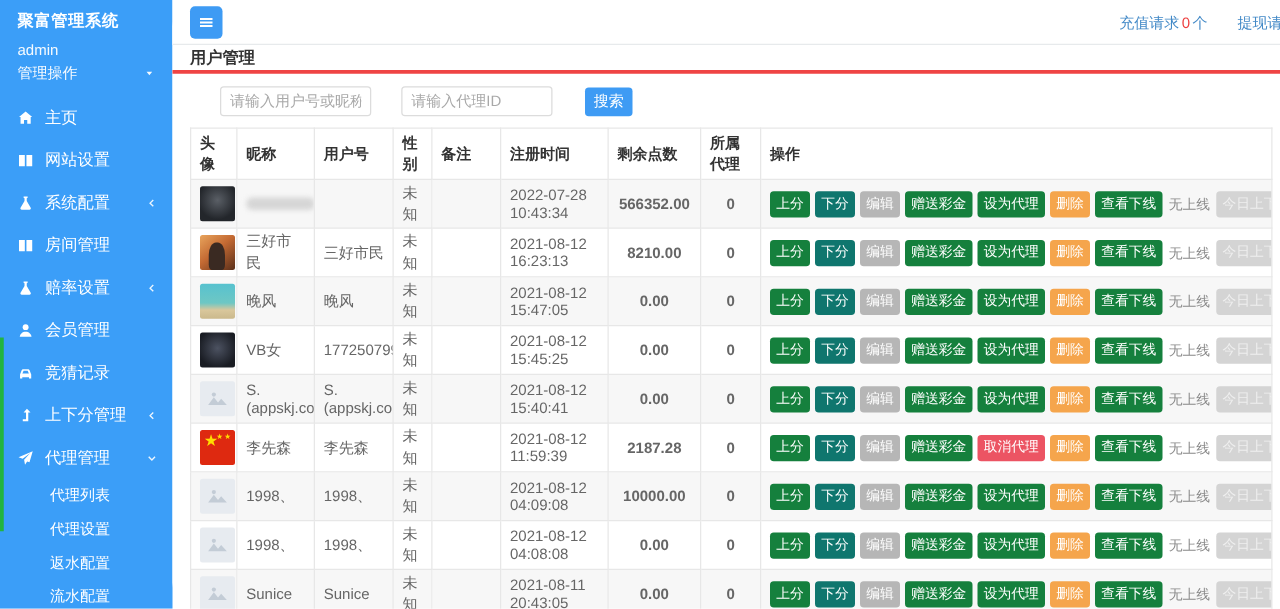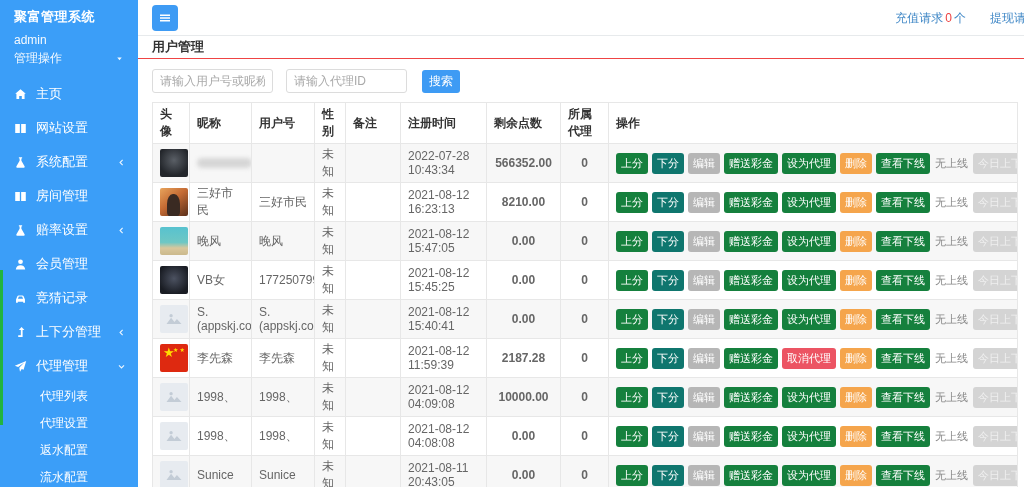--- a/index.html
+++ b/index.html
@@ -31,28 +31,28 @@
   .main { flex:1; position:relative; background:#fff; width:886px;border-radius:21px; }
   .topbar { position:relative; height:36px; background:#fff; border-bottom:1px solid #e7eaec; }
   .hamburger { position:absolute; left:14px; top:5px; width:26px; height:26px;
     background:#3E9BF4; border:none; border-radius:4px; cursor:pointer; padding:5px; }
   .hamburger svg { width:100%; height:100%; color:#fff; }
   .topbar-links { position:absolute; right:-14px; top:0; height:36px; display:flex;
     align-items:center; gap:24px; font-size:12px; white-space:nowrap; }
   .top-link { color:#4289C7; cursor:pointer; }
   .top-link .cnt { color:#ED3F3F; padding:0 2px; }
 
-  .page-header { height:23px; border-bottom:1px solid #ef4444; display:flex; align-items:center;
+  .page-header { height:23px; border-bottom:3px solid #ef4444; display:flex; align-items:center;
     padding-left:14px; }
   .page-title { font-size:13px; font-weight:bold; color:#333; }
 
   .content { padding:10px 6px 0 14px; }
 
   
-  .search-row { display:flex; align-items:center; gap:13px; margin-bottom:9px; }
+  .search-row { display:flex; align-items:center; gap:24px; margin-bottom:9px;margin-left:24px; }
   .search-input { width:121px; height:24px; border:1px solid #dcdcdc; border-radius:3px;
     padding:0 7px; font-size:12px; color:#555; outline:none;
     font-family:"Liberation Sans","DejaVu Sans",sans-serif; }
   .search-input::placeholder { color:#a9a9a9; }
   .btn-search { height:23px; padding:0 7px; background:#3E9BF4; color:#fff; border:none;
     border-radius:3px; font-size:12px; cursor:pointer; margin-left:2px; }
 
   
   table.users { width:100%; border-collapse:collapse; table-layout:fixed; font-size:12px; }
   table.users th, table.users td { border:1px solid #e7e7e7; padding:2px 7px; color:#666;

